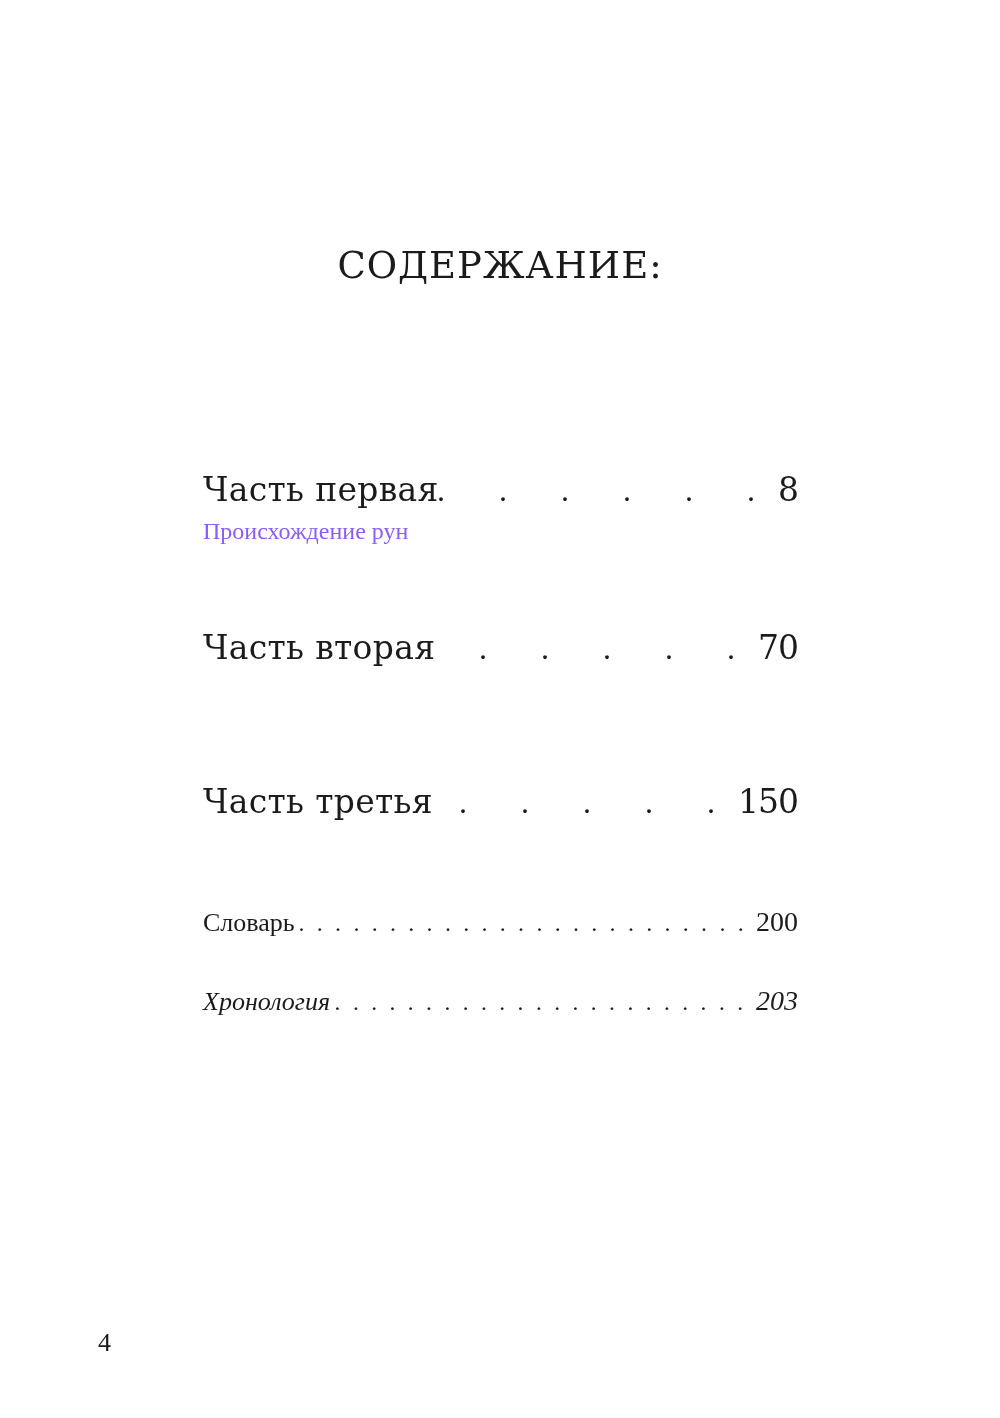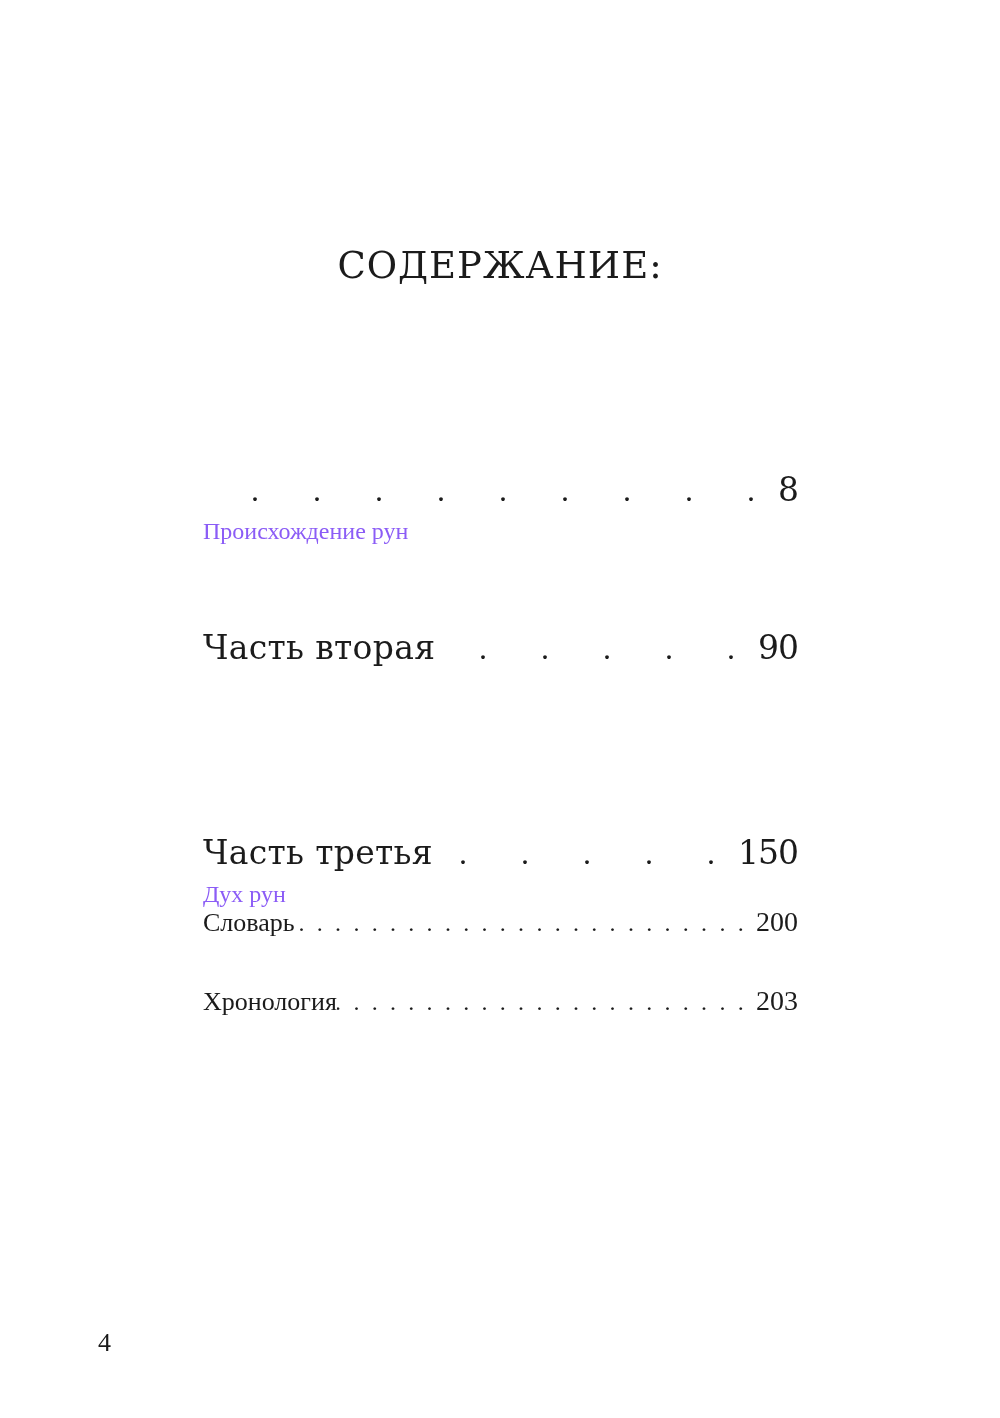--- a/index.html
+++ b/index.html
@@ -126,60 +126,60 @@
 <body>
 
 <div class="page">
 
   <div class="heading">СОДЕРЖАНИЕ:</div>
 
   <div class="toc">
 
     <div class="part" style="top: 470px;">
       <div class="part-line">
+        <span class="part-title">Часть первая</span>
         <span class="leader leader-big">
           <span class="dots">. . . . . . . . . .</span>
         </span>
         <span class="page-num page-num-big">8</span>
       </div>
       <div class="part-sub">Происхождение рун</div>
     </div>
 
     <div class="part" style="top: 628px; text-align: center;">
       <div class="part-line">
         <span class="part-title">Часть вторая</span>
         <span class="leader leader-big">
           <span class="dots">. . . . . . . . .</span>
         </span>
-        <span class="page-num page-num-big">90</span>
+        <span class="page-num page-num-big">70</span>
       </div>
     </div>
 
-    <div class="part" style="top: 833px;">
+    <div class="part" style="top: 782px; text-align: center;">
       <div class="part-line">
         <span class="part-title">Часть третья</span>
         <span class="leader leader-big">
           <span class="dots">. . . . . . . .</span>
         </span>
         <span class="page-num page-num-big">150</span>
       </div>
-      <div class="part-sub">Дух рун</div>
     </div>
 
     <div class="extra" style="top: 906px;">
       <div class="extra-line">
         <span class="extra-title">Словарь</span>
         <span class="leader leader-small">
           <span class="dots">...........................</span>
         </span>
         <span class="page-num page-num-small">200</span>
       </div>
     </div>
 
-    <div class="extra" style="top: 985px;">
+    <div class="extra" style="top: 985px; font-style: italic;">
       <div class="extra-line">
         <span class="extra-title">Хронология</span>
         <span class="leader leader-small">
           <span class="dots">........................</span>
         </span>
         <span class="page-num page-num-small">203</span>
       </div>
     </div>
 
   </div>

